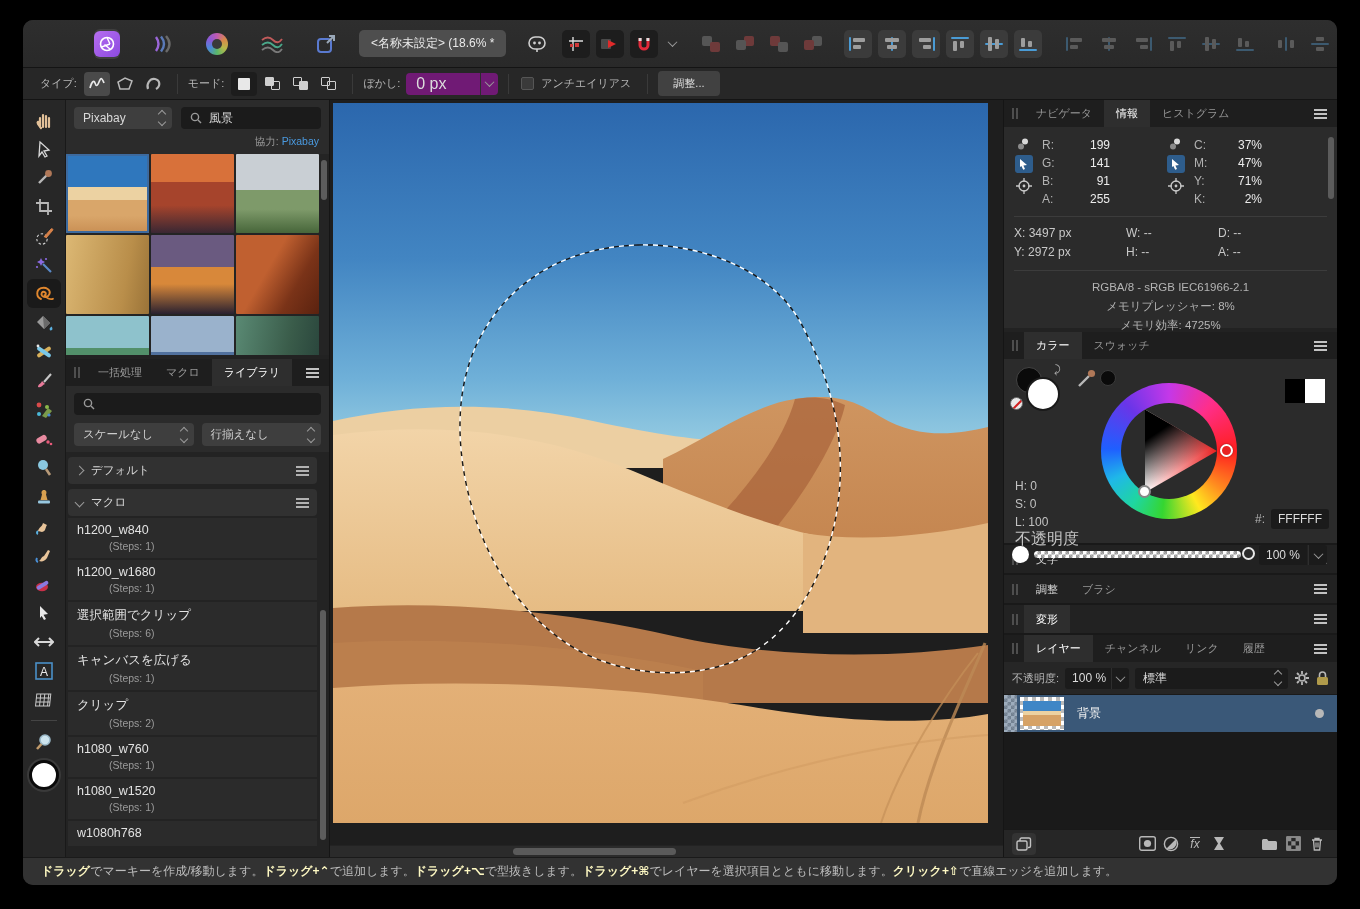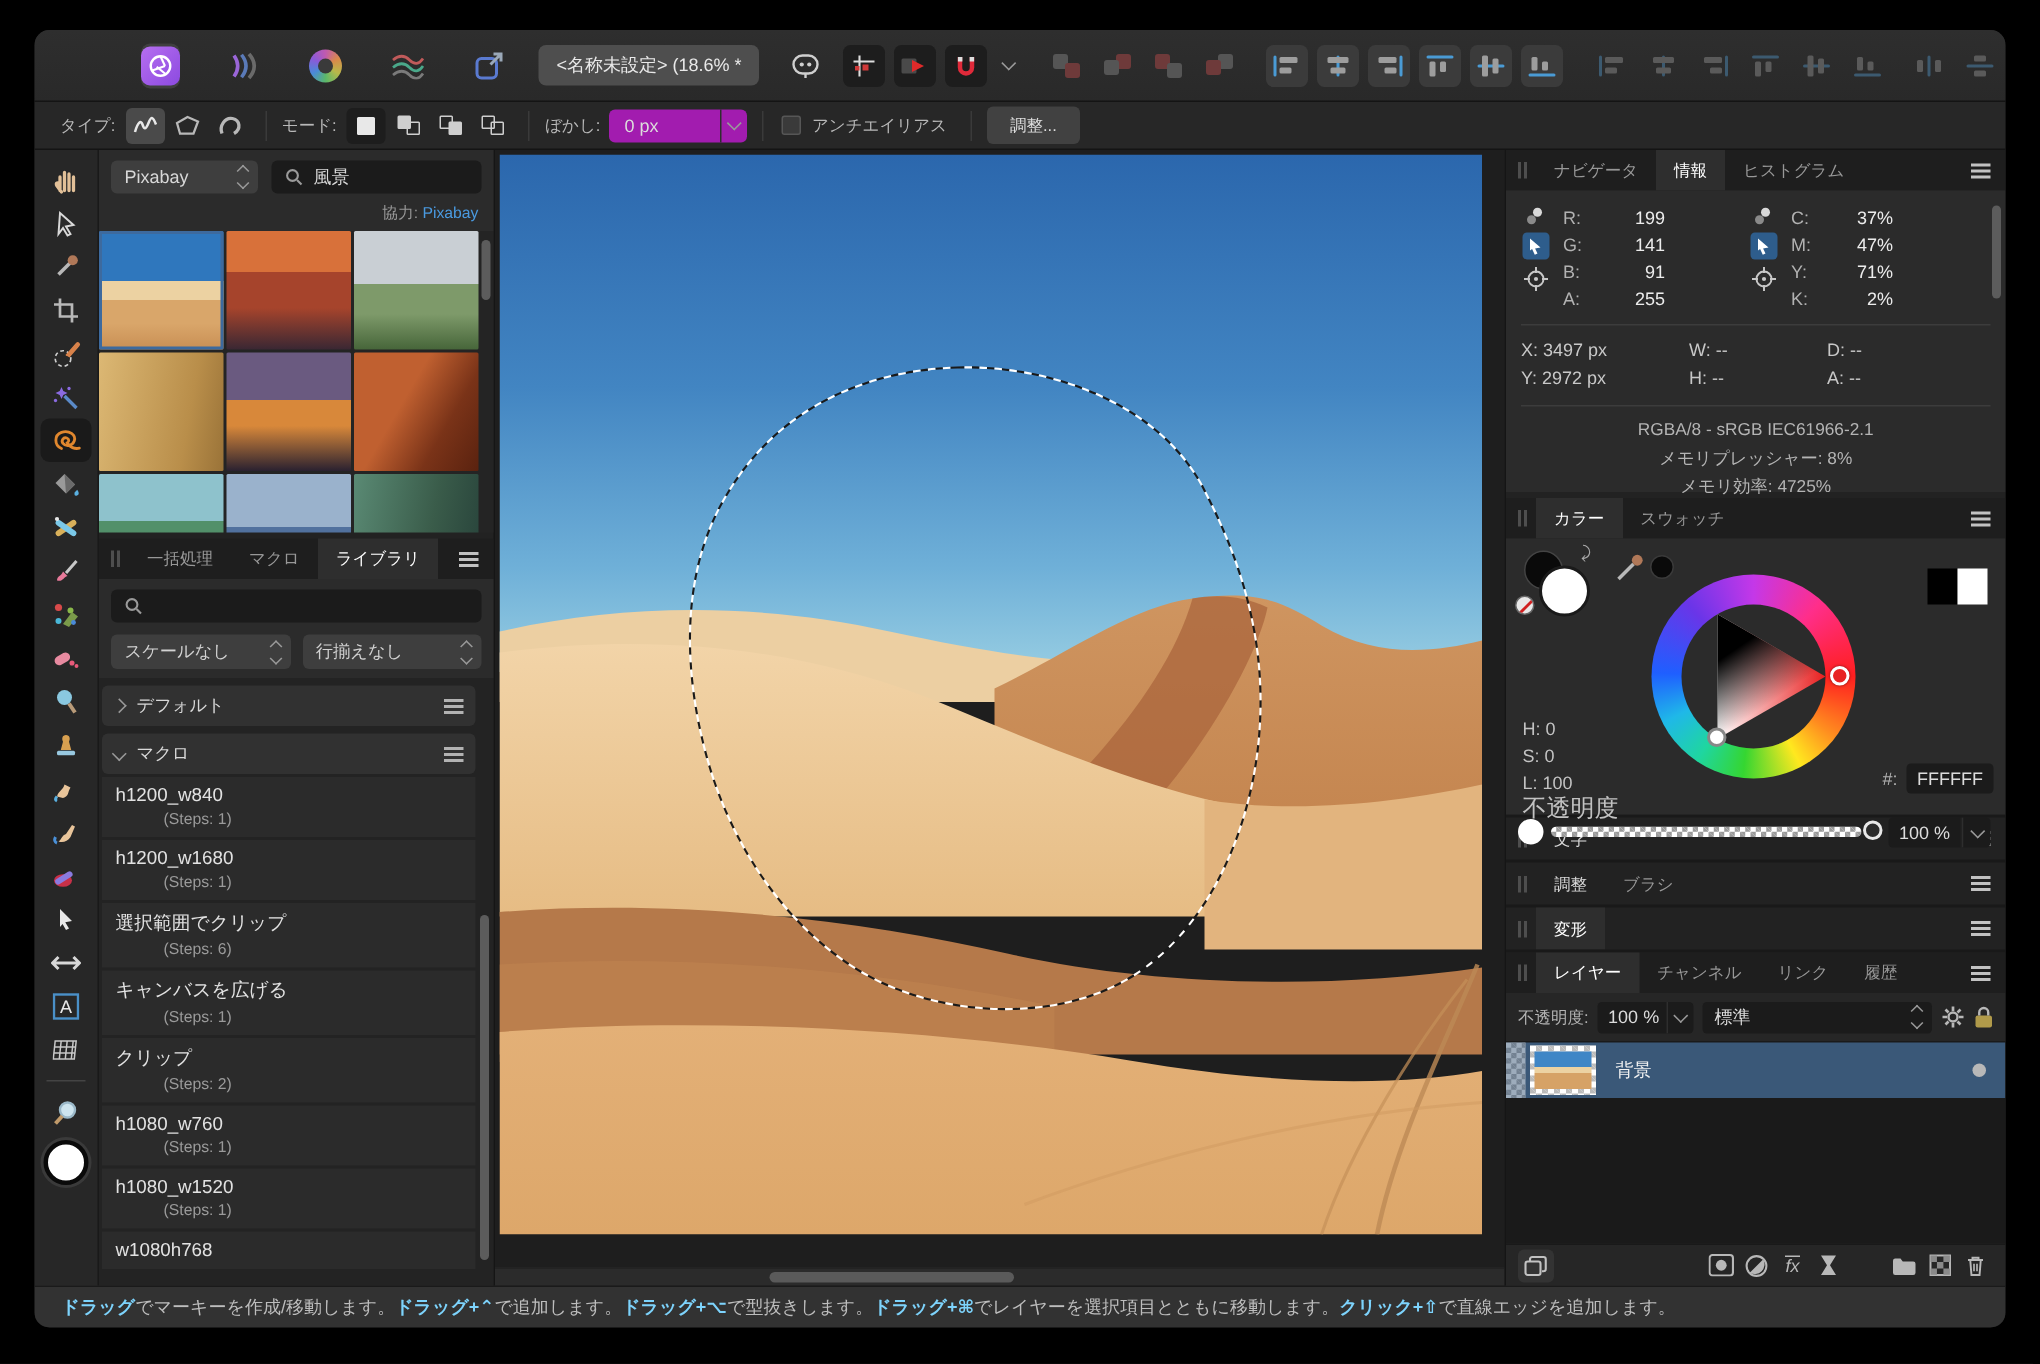--- a/index.html
+++ b/index.html
@@ -51,21 +51,21 @@
   .ctxlabel{margin-right:6px;white-space:nowrap;}
   .cbtn{width:26px;height:24px;border-radius:4px;display:flex;align-items:center;justify-content:center;margin:0 1px;}
   .cbtn.sel{background:#4a4a4a;}
   .cbtn.pressedd{background:#1d1d1d;}
   .modesq{width:12px;height:12px;background:#e8e8e8;border-radius:1px;}
   .modesq2{position:relative;width:15px;height:13px;}
   .modesq2 i{position:absolute;width:9px;height:9px;border:1.5px solid #cfcfcf;border-radius:1px;}
   .modesq2 .a{left:0;top:0;background:#cfcfcf;} .modesq2 .b{right:0;bottom:0;}
   .modesq2.sub .a{background:none;} .modesq2.sub .b{background:#cfcfcf;}
   .modesq2.xr .a,.modesq2.xr .b{background:none;}
-  .ctxselect{height:22px;background:#a21caf;border-radius:4px;display:flex;align-items:center;color:#dcdcdc;font-size:12px;padding-left:10px;position:relative;}
+  .ctxselect{height:22px;background:#701a75;border-radius:4px;display:flex;align-items:center;color:#dcdcdc;font-size:16px;padding-left:10px;position:relative;}
   .chevbox{margin-left:auto;width:18px;height:100%;border-left:1px solid #2e2e2e;display:flex;align-items:center;justify-content:center;}
   .chev-d{width:7px;height:7px;border-right:1.5px solid #9a9a9a;border-bottom:1.5px solid #9a9a9a;transform:rotate(45deg) translate(-1px,-1px);}
   .chev-ud{display:flex;flex-direction:column;gap:2px;margin-left:auto;margin-right:7px;}
   .chev-ud i{width:6px;height:6px;border-left:1.5px solid #9a9a9a;border-top:1.5px solid #9a9a9a;transform:rotate(45deg);}
   .chev-ud i:last-child{transform:rotate(225deg);}
   .checkbox{width:13px;height:13px;background:#3a3a3a;border:1px solid #565656;border-radius:2px;margin-right:7px;}
   .adjbtn{background:#414141;border-radius:4px;padding:5px 15px;color:#dedede;font-size:11px;}
 
   
   .main{display:flex;height:757px;background:#1d1d1d;}
@@ -186,21 +186,21 @@
     background-image:linear-gradient(45deg,#bbb 25%,transparent 25%,transparent 75%,#bbb 75%),linear-gradient(45deg,#bbb 25%,transparent 25%,transparent 75%,#bbb 75%);
     background-size:8px 8px;background-position:0 0,4px 4px;position:relative;}
   .lthumb::after{content:"";position:absolute;inset:4px 3px;background:linear-gradient(#3f86c6 0 42%,#ecd2a2 42% 58%,#d6a266 58% 100%);}
   .lname{margin-left:13px;font-size:12px;color:#f2f2f2;}
   .ldot{margin-left:auto;margin-right:13px;width:9px;height:9px;border-radius:50%;background:#b8b8b8;}
   .lbottom{height:28px;background:#262626;border-top:1px solid #191919;display:flex;align-items:center;padding:0 8px;flex:none;}
   .lbico{display:flex;align-items:center;justify-content:center;width:24px;height:22px;}
   .fxtxt{font-size:12px;color:#b8b8b8;font-style:italic;border-top:1.5px solid #b8b8b8;line-height:13px;}
 
   .statusbar{height:28px;background:#323232;border-top:1px solid #1a1a1a;display:flex;align-items:center;padding-left:18px;font-size:12px;color:#bdbdbd;white-space:nowrap;overflow:hidden;}
-  .statusbar b{color:#7dd3fc;font-weight:bold;}
+  .statusbar b{color:#fef9c3;font-weight:bold;}
 
   .ctxsep{width:1px;height:20px;background:#3a3a3a;margin:0 10px;}
 </style>
 </head>
 <body>
 
 <div class="page">
 <div class="win">
 
   <div class="titlebar">

